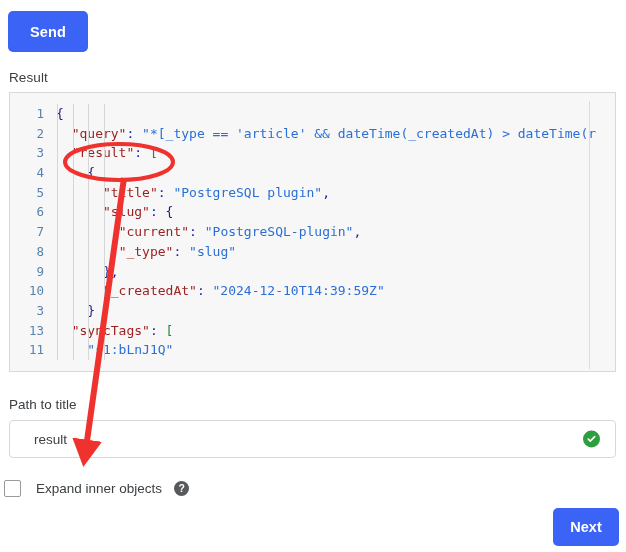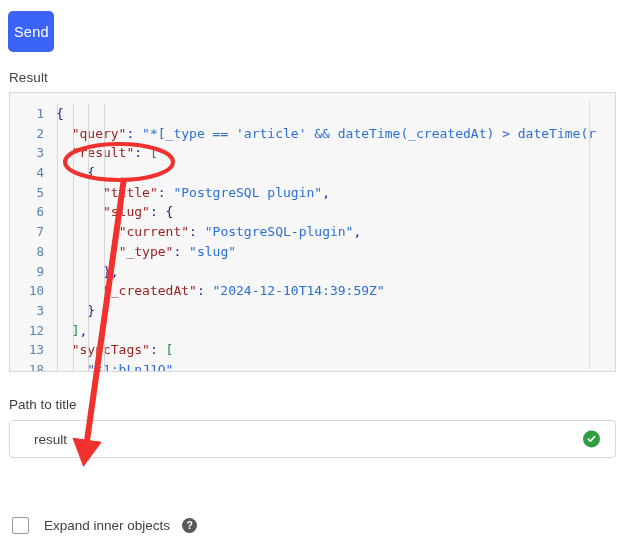--- a/index.html
+++ b/index.html
@@ -8,25 +8,25 @@
     width: 626px; height: 552px;
     background: #ffffff;
     font-family: "Liberation Sans", sans-serif;
     overflow: hidden;
   }
   #root { position: relative; width: 626px; height: 552px; background: #fff; }
 
   
   .send-btn {
     position: absolute; left: 8px; top: 11px;
-    width: 46px; height: 41px;
+    width: 80px; height: 41px;
     background: #3b63f6;
     border: none; border-radius: 5px;
     color: #ffffff;
-    font-size: 14.5px; font-weight: normal;
+    font-size: 14.5px; font-weight: bold;
     font-family: "Liberation Sans", sans-serif;
     cursor: pointer;
     letter-spacing: .2px;
   }
 
   
   .result-label {
     position: absolute; left: 9px; top: 70px;
     font-size: 13.5px; color: #3c4043;
     letter-spacing: .1px;
@@ -119,22 +119,22 @@
     right: 15px; top: 50%; transform: translateY(-50%);
     width: 17px; height: 17px;
     border-radius: 50%;
     background: #2e9e3e;
     display: flex; align-items: center; justify-content: center;
   }
   .valid-badge svg { display: block; }
 
   
   .cb-row {
-    position: absolute; left: 12px; top: 480px;
-    display: flex; align-items: center; margin-top: 37px;
+    position: absolute; left: 4px; top: 480px;
+    display: flex; align-items: center;
   }
   .cb-box {
     width: 17px; height: 17px;
     border: 1px solid #9a9a9a;
     border-radius: 2px;
     background: #fff;
     cursor: pointer;
   }
   .cb-label {
     margin-left: 15px;
@@ -188,23 +188,22 @@
           <div class="code-line"><span class="ln">2</span><span class="code"><span class="t-plain">  </span><span class="t-key">"query"</span><span class="t-punc">:</span><span class="t-plain"> </span><span class="t-str">"*[_type == 'article' &amp;&amp; dateTime(_createdAt) &gt; dateTime(r</span><span class="guide" style="left: 1px;"></span><span class="guide" style="left: 16.64px;"></span><span class="guide" style="left: 32.28px;"></span><span class="guide" style="left: 47.92px;"></span></span></div>
           <div class="code-line"><span class="ln">3</span><span class="code"><span class="t-plain">  </span><span class="t-key">"result"</span><span class="t-punc">:</span><span class="t-plain"> </span><span class="t-brack">[</span><span class="guide" style="left: 1px;"></span><span class="guide" style="left: 16.64px;"></span><span class="guide" style="left: 32.28px;"></span><span class="guide" style="left: 47.92px;"></span></span></div>
           <div class="code-line"><span class="ln">4</span><span class="code"><span class="t-plain">    </span><span class="t-brace">{</span><span class="guide" style="left: 1px;"></span><span class="guide" style="left: 16.64px;"></span><span class="guide" style="left: 32.28px;"></span><span class="guide" style="left: 47.92px;"></span></span></div>
           <div class="code-line"><span class="ln">5</span><span class="code"><span class="t-plain">      </span><span class="t-key">"title"</span><span class="t-punc">:</span><span class="t-plain"> </span><span class="t-str">"PostgreSQL plugin"</span><span class="t-punc">,</span><span class="guide" style="left: 1px;"></span><span class="guide" style="left: 16.64px;"></span><span class="guide" style="left: 32.28px;"></span><span class="guide" style="left: 47.92px;"></span></span></div>
           <div class="code-line"><span class="ln">6</span><span class="code"><span class="t-plain">      </span><span class="t-key">"slug"</span><span class="t-punc">:</span><span class="t-plain"> </span><span class="t-brace">{</span><span class="guide" style="left: 1px;"></span><span class="guide" style="left: 16.64px;"></span><span class="guide" style="left: 32.28px;"></span><span class="guide" style="left: 47.92px;"></span></span></div>
           <div class="code-line"><span class="ln">7</span><span class="code"><span class="t-plain">        </span><span class="t-key">"current"</span><span class="t-punc">:</span><span class="t-plain"> </span><span class="t-str">"PostgreSQL-plugin"</span><span class="t-punc">,</span><span class="guide" style="left: 1px;"></span><span class="guide" style="left: 16.64px;"></span><span class="guide" style="left: 32.28px;"></span><span class="guide" style="left: 47.92px;"></span></span></div>
           <div class="code-line"><span class="ln">8</span><span class="code"><span class="t-plain">        </span><span class="t-key">"_type"</span><span class="t-punc">:</span><span class="t-plain"> </span><span class="t-str">"slug"</span><span class="guide" style="left: 1px;"></span><span class="guide" style="left: 16.64px;"></span><span class="guide" style="left: 32.28px;"></span><span class="guide" style="left: 47.92px;"></span></span></div>
           <div class="code-line"><span class="ln">9</span><span class="code"><span class="t-plain">      </span><span class="t-brace">}</span><span class="t-punc">,</span><span class="guide" style="left: 1px;"></span><span class="guide" style="left: 16.64px;"></span><span class="guide" style="left: 32.28px;"></span><span class="guide" style="left: 47.92px;"></span></span></div>
           <div class="code-line"><span class="ln">10</span><span class="code"><span class="t-plain">      </span><span class="t-key">"_createdAt"</span><span class="t-punc">:</span><span class="t-plain"> </span><span class="t-str">"2024-12-10T14:39:59Z"</span><span class="guide" style="left: 1px;"></span><span class="guide" style="left: 16.64px;"></span><span class="guide" style="left: 32.28px;"></span><span class="guide" style="left: 47.92px;"></span></span></div>
           <div class="code-line"><span class="ln">3</span><span class="code"><span class="t-plain">    </span><span class="t-brace">}</span><span class="guide" style="left: 1px;"></span><span class="guide" style="left: 16.64px;"></span><span class="guide" style="left: 32.28px;"></span><span class="guide" style="left: 47.92px;"></span></span></div>
-          <div class="code-line"><span class="ln">12</span><span class="code"><span class="t-plain">  </span><span class="t-brack">]</span><span class="t-punc">,</span><span class="guide" style="left: 1px;"></span><span class="guide" style="left: 16.64px;"></span><span class="guide" style="left: 32.28px;"></span><span class="guide" style="left: 47.92px;"></span></span></div>
           <div class="code-line"><span class="ln">13</span><span class="code"><span class="t-plain">  </span><span class="t-key">"syncTags"</span><span class="t-punc">:</span><span class="t-plain"> </span><span class="t-brack">[</span><span class="guide" style="left: 1px;"></span><span class="guide" style="left: 16.64px;"></span><span class="guide" style="left: 32.28px;"></span><span class="guide" style="left: 47.92px;"></span></span></div>
-          <div class="code-line"><span class="ln">18</span><span class="code"><span class="t-plain">    </span><span class="t-str">"s1:bLnJ1Q"</span><span class="guide" style="left: 1px;"></span><span class="guide" style="left: 16.64px;"></span><span class="guide" style="left: 32.28px;"></span><span class="guide" style="left: 47.92px;"></span></span></div>
+          <div class="code-line"><span class="ln">11</span><span class="code"><span class="t-plain">    </span><span class="t-str">"s1:bLnJ1Q"</span><span class="guide" style="left: 1px;"></span><span class="guide" style="left: 16.64px;"></span><span class="guide" style="left: 32.28px;"></span><span class="guide" style="left: 47.92px;"></span></span></div>
         </div>
       <div class="scroll-gutter"></div>
     </div>
   </div>
 
   <div class="path-label">Path to title</div>
 
   <div class="path-field">
     <input class="path-input" type="text" value="result" style="">
     <span class="valid-badge">
@@ -213,20 +212,21 @@
       </svg>
     </span>
   </div>
 
   <div class="cb-row">
     <div class="cb-box"></div>
     <div class="cb-label">Expand inner objects</div>
     <div class="help-icon">?</div>
   </div>
 
+  <button class="next-btn">Next</button>
 
   <svg class="annot" viewBox="0 0 626 552" xmlns="http://www.w3.org/2000/svg">
     <defs>
       <marker id="arrowhead" markerWidth="5" markerHeight="5" refX="1.4" refY="2.5" orient="auto">
         <path d="M0,0 L0,5 L4.6,2.5 z" fill="#f0322f"></path>
       </marker>
     </defs>
     <ellipse id="annot-ellipse" cx="119" cy="162" rx="54" ry="18" fill="none" stroke="#f0322f" stroke-width="4"></ellipse>
     <line id="annot-arrow" x1="124" y1="178" x2="86" y2="448" stroke="#f0322f" stroke-width="6" marker-end="url(#arrowhead)"></line>
   </svg>

